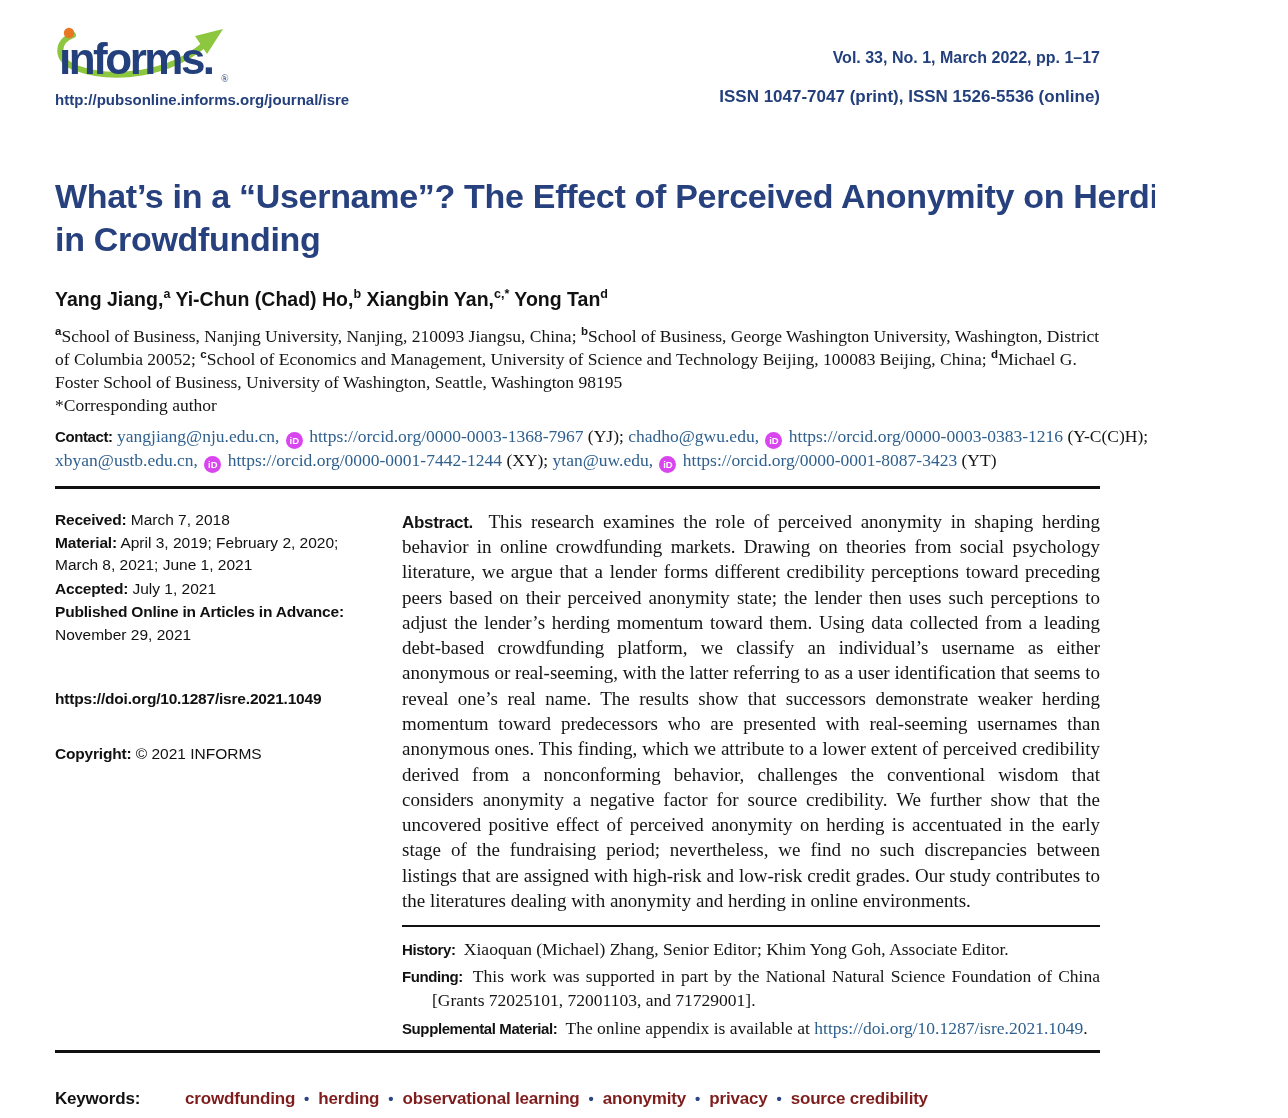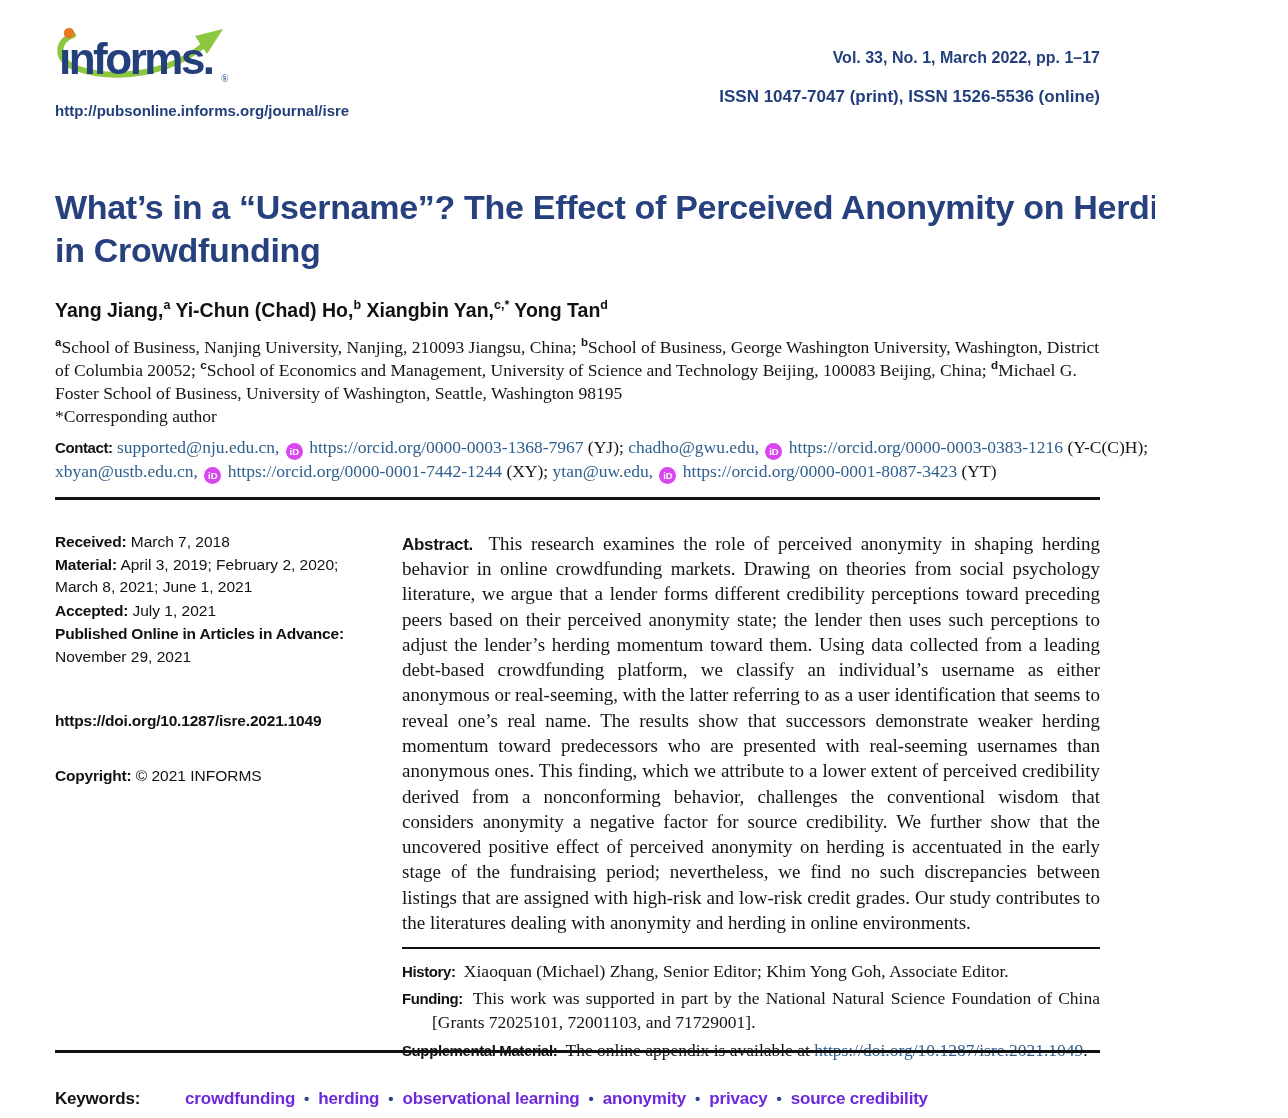--- a/index.html
+++ b/index.html
@@ -8,21 +8,21 @@
     width: 1155px; height: 1118px; overflow: hidden; background: #fff;
     padding: 20px 55px 0 55px; position: relative;
     font-family: "Liberation Serif", serif; color: #141414;
   }
   
   .masthead { display: flex; justify-content: space-between; align-items: flex-start; }
   .brand { padding-top: 4px; }
   .logo-svg { display: block; }
   .journal-url {
     font-family: "Liberation Sans", sans-serif; font-weight: bold;
-    font-size: 15px; color: #24407c; margin-top: 14px; text-decoration: none; display: inline-block;
+    font-size: 15px; color: #24407c; margin-top: 3px; text-decoration: none; display: inline-block;
   }
   .journal-meta { text-align: right; font-family: "Liberation Sans", sans-serif; font-weight: bold; color: #24407c; padding-top: 8px; }
   .journal-name { font-size: 26.5px; letter-spacing: -0.3px; }
   .journal-issue { font-size: 16px; margin-top: 21px; }
   .journal-issn { font-size: 17px; margin-top: 20px; }
   
   .title {
     font-family: "Liberation Sans", sans-serif; font-weight: bold;
     color: #27407e; font-size: 34px; line-height: 1.27; letter-spacing: -0.3px;
     margin-top: 66px; width: 1180px;
@@ -42,37 +42,37 @@
   .orcid-badge {
     display: inline-block; width: 17px; height: 17px; border-radius: 50%;
     background: #d946ef; color: #fff; font-family: "Liberation Sans", sans-serif;
     font-size: 9.5px; font-weight: bold; text-align: center; line-height: 17px;
     vertical-align: -2px; margin: 0 2px; cursor: pointer;
   }
   
   .rule-thick { border: none; border-top: 3px solid #111; margin-top: 13px; }
   .rule-note { border: none; border-top: 2px solid #111; margin: 12px 0 10px 0; }
   
-  .columns { display: flex; margin-top: 31px; }
+  .columns { display: flex; margin-top: 20px; }
   .meta-col { width: 305px; flex: none; font-family: "Liberation Sans", sans-serif; font-size: 15.5px; line-height: 1.45; color: #111; }
   .meta-item { margin-bottom: 1px; }
   .meta-label { font-weight: bold; letter-spacing: -0.2px; }
   .doi-line { font-weight: bold; margin-top: 42px; letter-spacing: -0.2px; }
   .copyright-line { margin-top: 32px; }
   .abstract-col { flex: 1; margin-left: 42px; }
   .abstract { text-align: justify; font-size: 19px; line-height: 1.33; }
   .abstract-label { font-family: "Liberation Sans", sans-serif; font-weight: bold; font-size: 17px; letter-spacing: -0.3px; margin-right: 7px; }
   .note { padding-left: 30px; text-indent: -30px; font-size: 17.5px; line-height: 1.38; margin-bottom: 3px; text-align: justify; }
   .note .inline-label { margin-right: 4px; }
   
   .keywords-block { position: absolute; left: 55px; right: 55px; top: 1050px; }
   .kw-rule { border: none; border-top: 3px solid #111; }
   .keywords-row { display: flex; align-items: baseline; padding: 12px 0 12px 0; font-family: "Liberation Sans", sans-serif; font-weight: bold; font-size: 17px; margin-top: 24px; }
   .keywords-label { color: #111; letter-spacing: -0.2px; margin-right: 45px; }
-  .keyword { color: #6d28d9; letter-spacing: -0.2px; cursor: pointer; }
+  .keyword { color: #7f1d1d; letter-spacing: -0.2px; cursor: pointer; }
   .kw-bullet { color: #2c4586; margin: 0 9px; font-size: 15px; }
 </style>
 </head>
 <body>
 
 <div class="page">
 
   <header class="masthead">
     <div class="brand">
       <svg class="logo-svg" width="196" height="64" viewBox="0 0 196 64" aria-hidden="true">
@@ -102,21 +102,21 @@
   <div class="affiliations">
     <sup>a</sup><span>School of Business, Nanjing University, Nanjing, 210093 Jiangsu, China;</span>
     <sup>b</sup><span>School of Business, George Washington University, Washington, District of Columbia 20052;</span>
     <sup>c</sup><span>School of Economics and Management, University of Science and Technology Beijing, 100083 Beijing, China;</span>
     <sup>d</sup><span>Michael G. Foster School of Business, University of Washington, Seattle, Washington 98195</span>
     <div class="corresponding">*Corresponding author</div>
   </div>
 
   <p class="contact">
     <span class="inline-label">Contact:</span>
-    <a class="link">supported@nju.edu.cn,</a>
+    <a class="link">yangjiang@nju.edu.cn,</a>
     <span class="orcid-badge">iD</span>
     <a class="link">https://orcid.org/0000-0003-1368-7967</a>
     <span>(YJ);</span>
     <a class="link">chadho@gwu.edu,</a>
     <span class="orcid-badge">iD</span>
     <a class="link">https://orcid.org/0000-0003-0383-1216</a>
     <span>(Y-C(C)H);</span>
     <a class="link">xbyan@ustb.edu.cn,</a>
     <span class="orcid-badge">iD</span>
     <a class="link">https://orcid.org/0000-0001-7442-1244</a>

